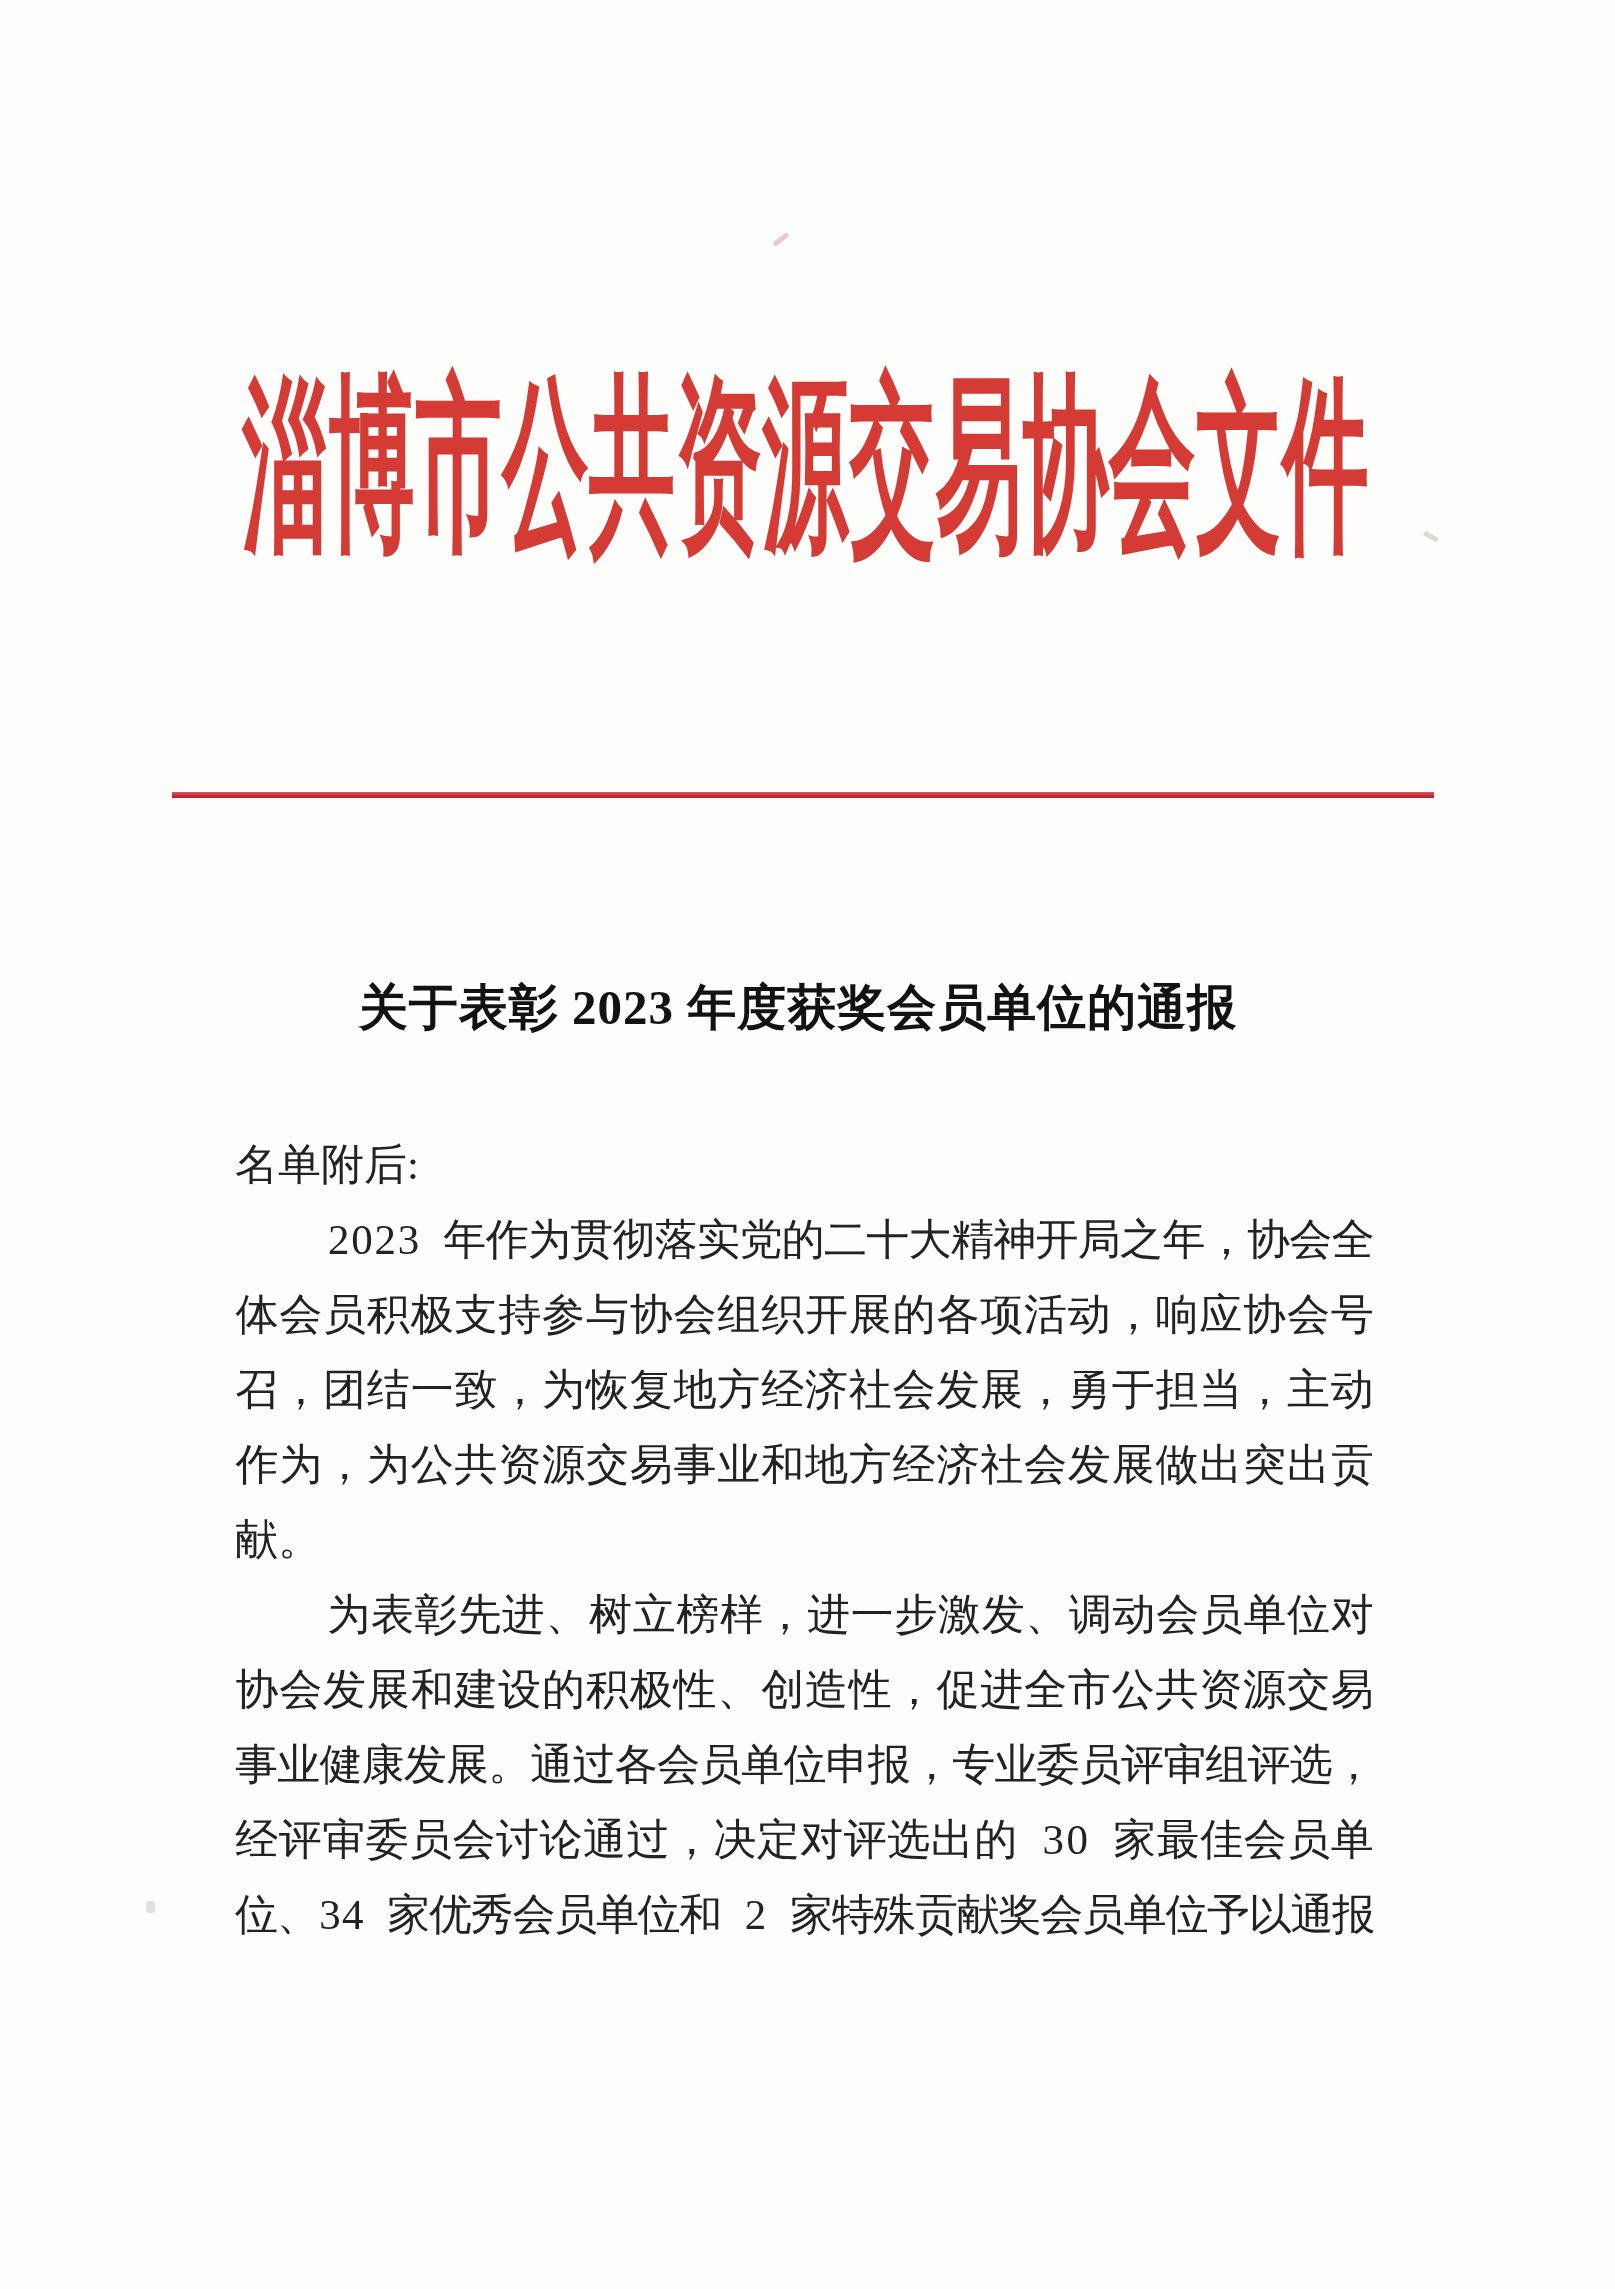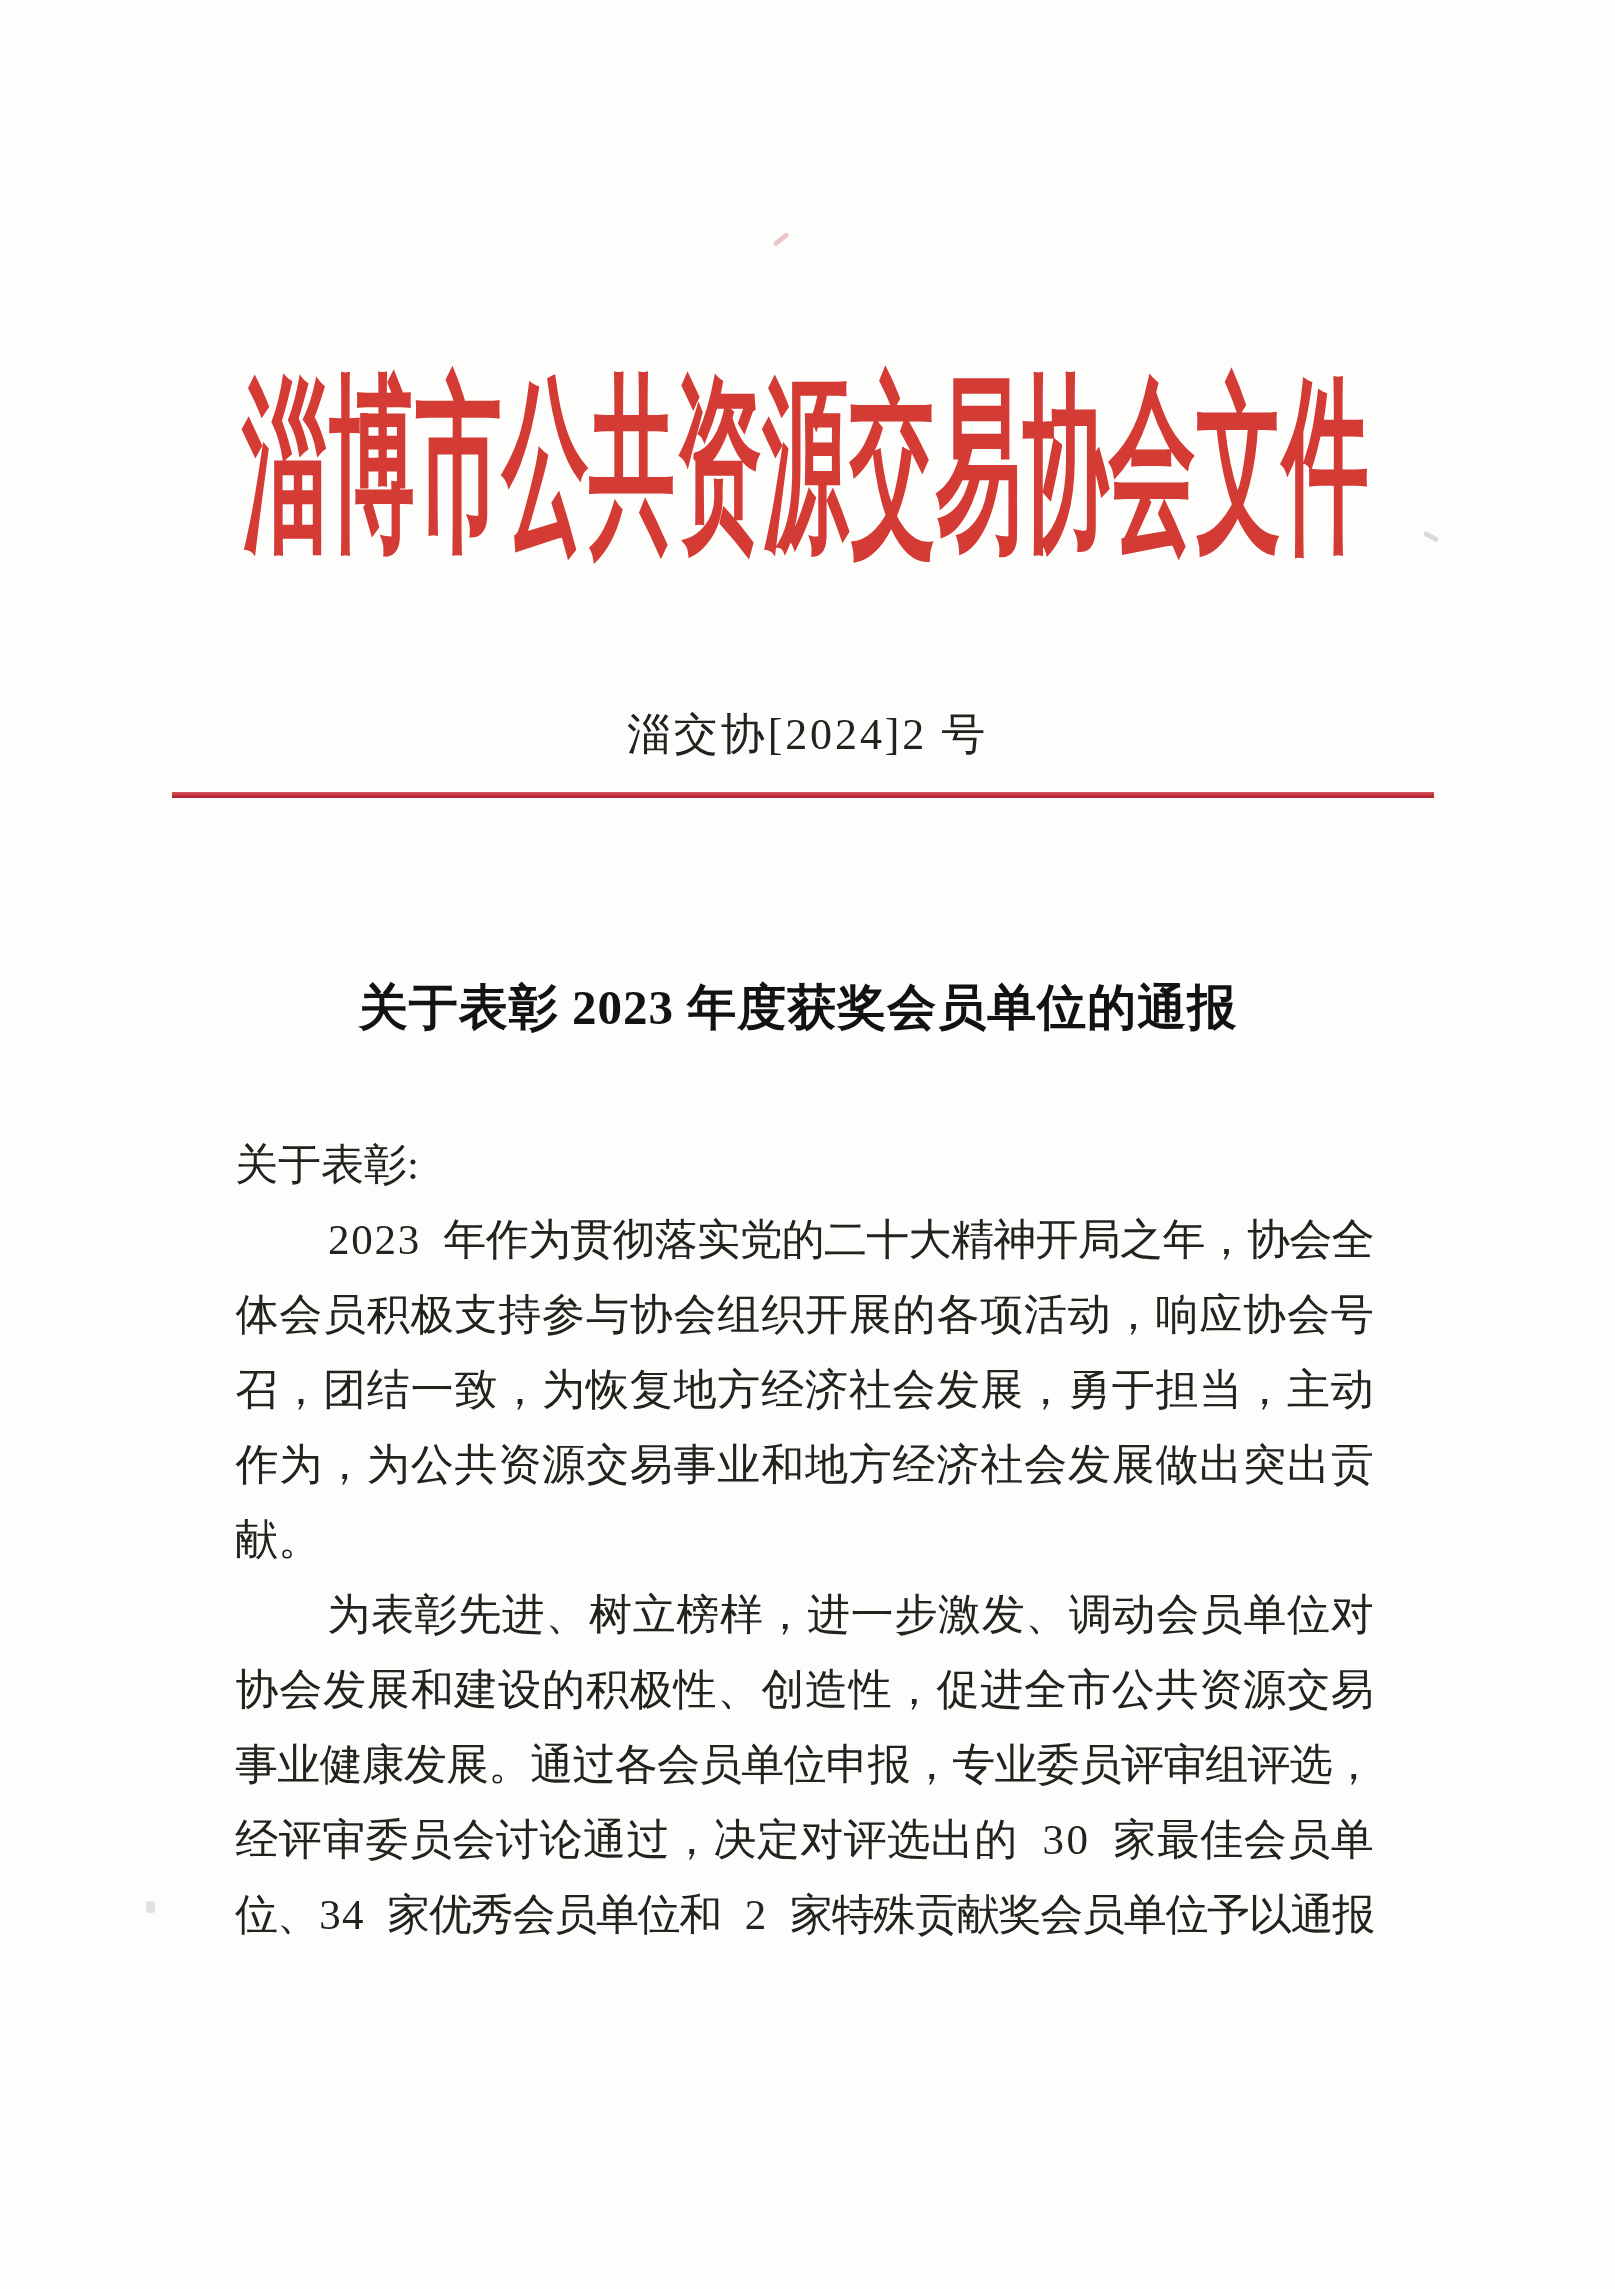--- a/index.html
+++ b/index.html
@@ -74,28 +74,27 @@
       <span>资</span>
       <span>源</span>
       <span>交</span>
       <span>易</span>
       <span>协</span>
       <span>会</span>
       <span>文</span>
       <span>件</span>
     </div>
 
-  <div class="doc-number">淄交协[2024]2 号</div>
 
   <div class="red-rule"></div>
 
   <h1 class="notice-title">关于表彰 2023 年度获奖会员单位的通报</h1>
 
   <div class="body-block">
-    <div class="line">关于表彰:</div>
+    <div class="line">名单附后:</div>
     <div class="line fill indent">
         <span class="hw">2</span>
         <span class="hw">0</span>
         <span class="hw">2</span>
         <span class="hw">3</span>
         <span class="hw">&nbsp;</span>
         <span>年</span>
         <span>作</span>
         <span>为</span>
         <span>贯</span>

